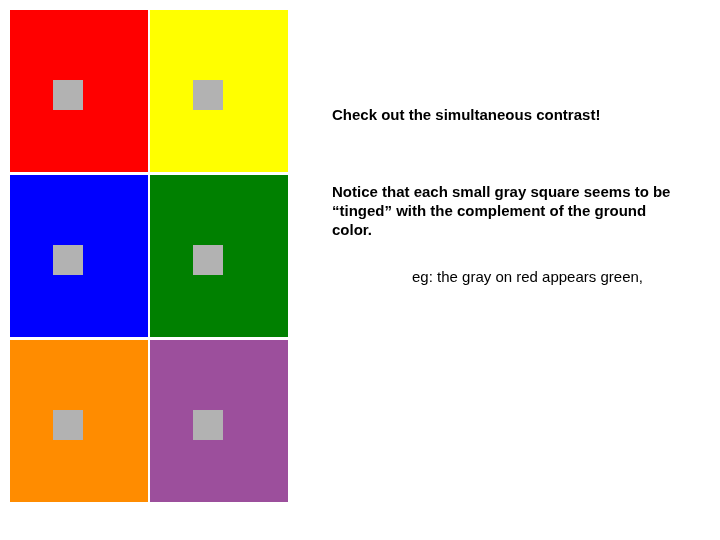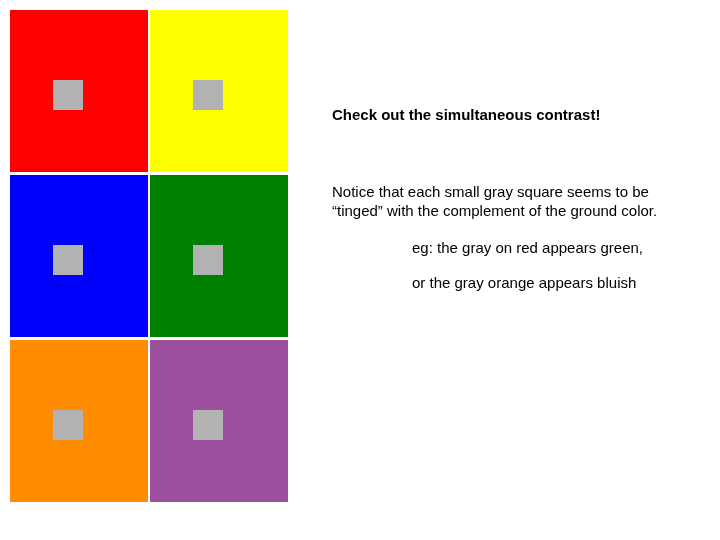--- a/index.html
+++ b/index.html
@@ -46,22 +46,23 @@
     position: absolute;
     left: 332px;
     top: 106px;
     width: 356px;
   }
   .heading {
     font-weight: bold;
     margin-bottom: 60px;
   }
   .para {
-    margin-bottom: 18px;
+    margin-bottom: 29px;
     line-height: 1.25;
+    font-weight: bold;
   }
   .eg {
     margin-left: 80px;
     margin-bottom: 18px;
   }
 </style>
 </head>
 <body>
 
 <div class="page">
@@ -90,16 +91,15 @@
       <div class="swatch" style="background:#9c4f9c">
         <div class="gray-chip"></div>
       </div>
     </div>
   </div>
 
   <div class="text-area">
     <div class="heading">Check out the simultaneous contrast!</div>
     <div class="para">Notice that each small gray square seems to be “tinged” with the complement of the ground color.</div>
     <div class="eg">eg: the gray on red appears green,</div>
-    <div class="eg">or the gray orange appears bluish</div>
   </div>
 
 </div>
 
 </body></html>

